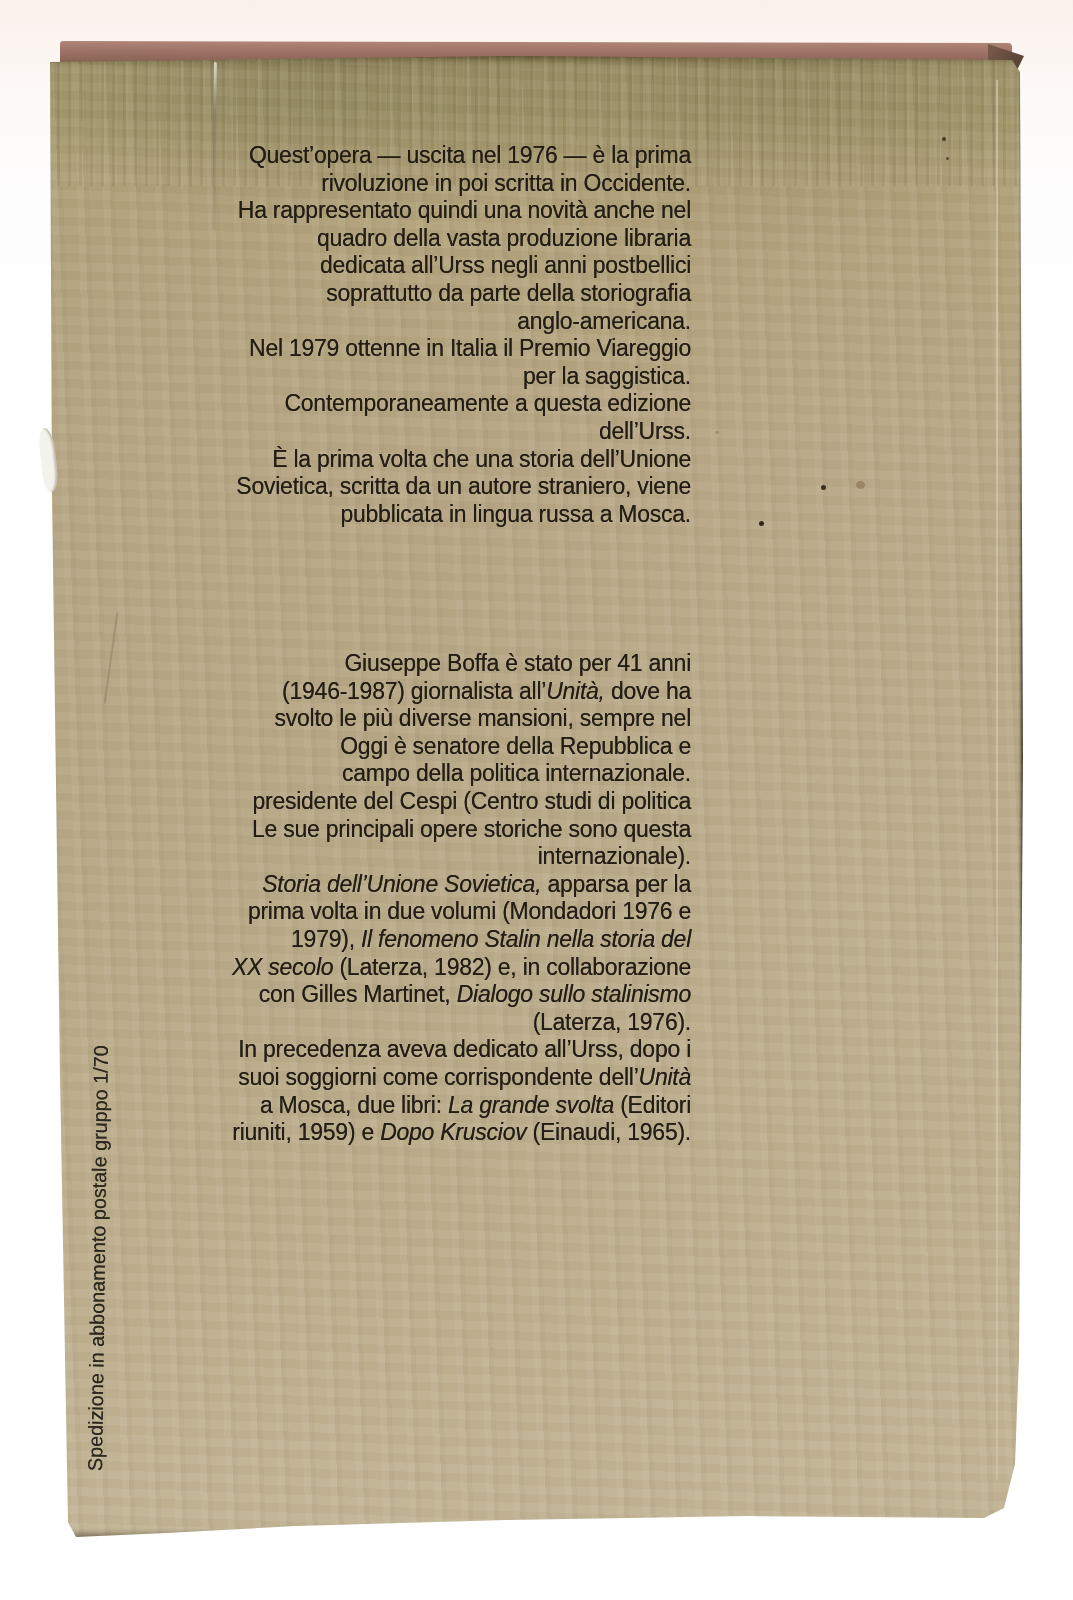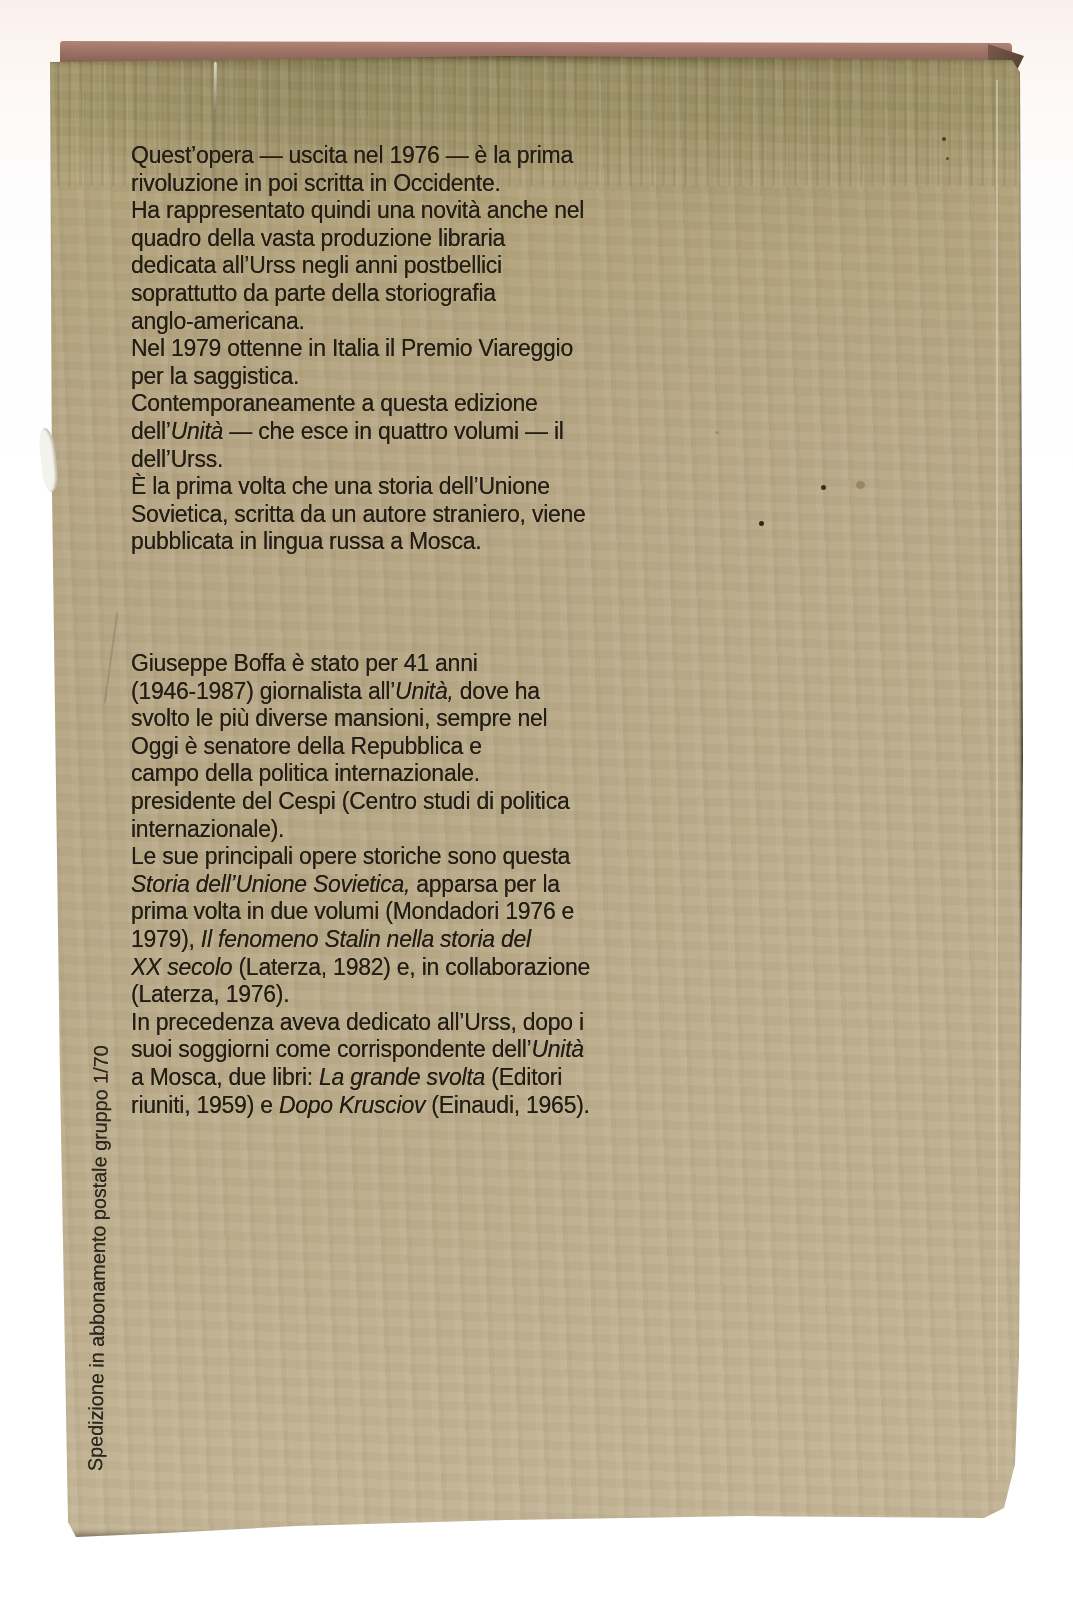--- a/index.html
+++ b/index.html
@@ -3,20 +3,21 @@
 <meta charset="utf-8">
 <style>
   html,body{margin:0;padding:0;}
   body{
     font-family:"Liberation Sans","DejaVu Sans",sans-serif;
     background:#ffffff;
   }
   .stage{
     position:relative;width:1073px;height:1600px;overflow:hidden;
     background:linear-gradient(180deg,#faf0eb 0%,#fdf8f5 5%,#fefdfd 12%,#ffffff 30%,#ffffff 100%);
+    text-align:right;
   }
   
   .pages-edge{
     position:absolute;left:60px;top:42px;width:952px;height:24px;
     background:linear-gradient(180deg,var(--edge1,#b08578) 0%,#9b7164 45%,var(--edge2,#8f675b) 75%,#7c564c 100%);
     border-radius:3px 4px 0 0;
     transform:rotate(0.12deg);
   }
   .corner-dark{
     position:absolute;left:988px;top:44px;width:36px;height:34px;
@@ -127,40 +128,40 @@
       <div class="tline"><span>Quest’opera — uscita nel 1976 — è la prima</span></div>
       <div class="tline"><span>rivoluzione in poi scritta in Occidente.</span></div>
       <div class="tline"><span>Ha rappresentato quindi una novità anche nel</span></div>
       <div class="tline"><span>quadro della vasta produzione libraria</span></div>
       <div class="tline"><span>dedicata all’Urss negli anni postbellici</span></div>
       <div class="tline"><span>soprattutto da parte della storiografia</span></div>
       <div class="tline"><span>anglo-americana.</span></div>
       <div class="tline"><span>Nel 1979 ottenne in Italia il Premio Viareggio</span></div>
       <div class="tline"><span>per la saggistica.</span></div>
       <div class="tline"><span>Contemporaneamente a questa edizione</span></div>
-      <div class="tline"><span>dell’</span><span class="it">Unità</span><span> — che esce in quattro volumi — il</span></div>
       <div class="tline"><span>dell’Urss.</span></div>
       <div class="tline"><span>È la prima volta che una storia dell’Unione</span></div>
       <div class="tline"><span>Sovietica, scritta da un autore straniero, viene</span></div>
       <div class="tline"><span>pubblicata in lingua russa a Mosca.</span></div>
     </div>
 
   <div class="textblock bio">
       <div class="tline"><span>Giuseppe Boffa è stato per 41 anni</span></div>
       <div class="tline"><span>(1946-1987) giornalista all’</span><span class="it">Unità,</span><span> dove ha</span></div>
       <div class="tline"><span>svolto le più diverse mansioni, sempre nel</span></div>
       <div class="tline"><span>Oggi è senatore della Repubblica e</span></div>
       <div class="tline"><span>campo della politica internazionale.</span></div>
       <div class="tline"><span>presidente del Cespi (Centro studi di politica</span></div>
+      <div class="tline"><span>Le sue principali opere storiche sono questa</span></div>
       <div class="tline"><span>internazionale).</span></div>
-      <div class="tline"><span>Le sue principali opere storiche sono questa</span></div>
       <div class="tline"><span class="it">Storia dell’Unione Sovietica,</span><span> apparsa per la</span></div>
       <div class="tline"><span>prima volta in due volumi (Mondadori 1976 e</span></div>
       <div class="tline"><span>1979), </span><span class="it">Il fenomeno Stalin nella storia del</span></div>
       <div class="tline"><span class="it">XX secolo</span><span> (Laterza, 1982) e, in collaborazione</span></div>
+      <div class="tline"><span>con Gilles Martinet, </span><span class="it">Dialogo sullo stalinismo</span></div>
       <div class="tline"><span>(Laterza, 1976).</span></div>
       <div class="tline"><span>In precedenza aveva dedicato all’Urss, dopo i</span></div>
       <div class="tline"><span>suoi soggiorni come corrispondente dell’</span><span class="it">Unità</span></div>
       <div class="tline"><span>a Mosca, due libri: </span><span class="it">La grande svolta</span><span> (Editori</span></div>
       <div class="tline"><span>riuniti, 1959) e </span><span class="it">Dopo Krusciov</span><span> (Einaudi, 1965).</span></div>
     </div>
 
   <div class="spine-note">Spedizione in abbonamento postale gruppo 1/70</div>
 
 </div>

